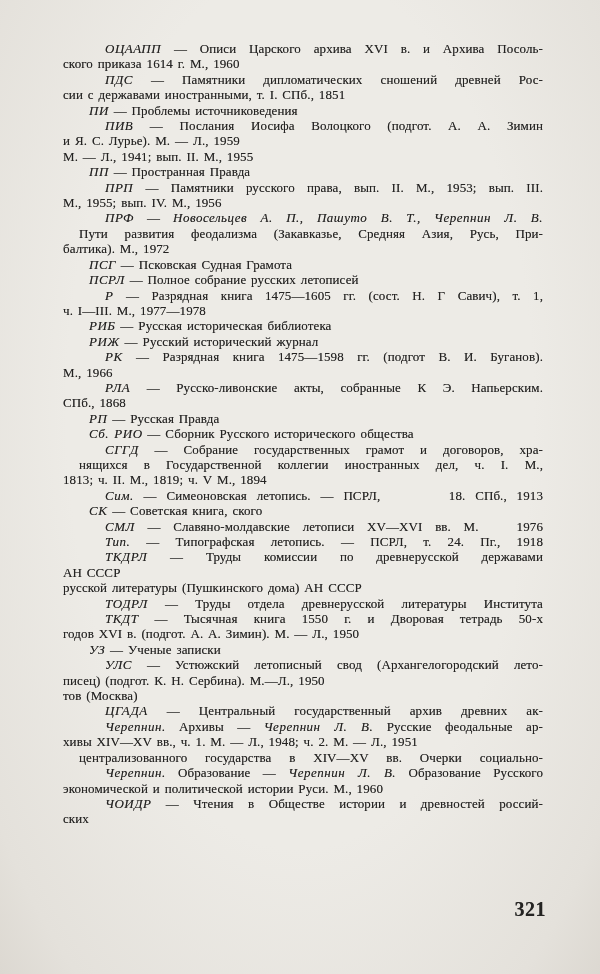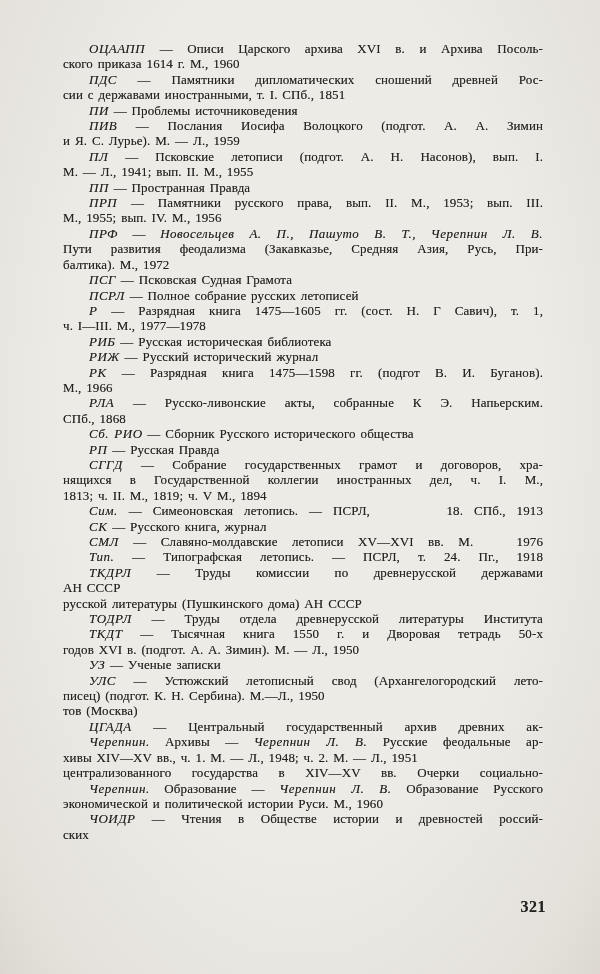--- a/index.html
+++ b/index.html
@@ -15,27 +15,27 @@
     overflow:hidden;
   }
   .textblock{
     position:absolute;left:63px;top:41px;width:480px;
     font-size:13px;line-height:15.4px;
     word-spacing:1.5px;
     text-shadow:0 0 .45px rgba(20,20,20,.45);
   }
   .entry{margin:0;padding:0;}
   .line{text-align:justify;text-align-last:left;}
-  .line.just{text-align-last:justify;}
+  .line.just{text-align-last:justify;margin-left:16px;}
   .line.indent{text-indent:26px;}
   .it{font-style:italic;letter-spacing:.5px;}
   .rm{letter-spacing:.1px;}
   .pagenum{
     position:absolute;top:898px;left:63px;width:483px;
-    text-align:right;font-size:16px;font-weight:bold;
+    text-align:right;font-size:20px;font-weight:bold;
     letter-spacing:.5px;
     text-shadow:0 0 .45px rgba(20,20,20,.45);
   }
 </style>
 </head>
 <body>
 
 <div class="page">
   <div class="textblock">
       <div class="entry">
@@ -47,21 +47,20 @@
         <div class="line"><span class="rm">сии с державами иностранными, т. I. СПб., 1851</span></div>
       </div>
       <div class="entry">
         <div class="line indent"><span class="it">ПИ</span><span class="rm"> — Проблемы источниковедения</span></div>
       </div>
       <div class="entry">
         <div class="line indent just"><span class="it">ПИВ</span><span class="rm"> — Послания Иосифа Волоцкого (подгот. А. А. Зимин</span></div>
         <div class="line"><span class="rm">и Я. С. Лурье). М. — Л., 1959</span></div>
       </div>
       <div class="entry">
-        <div class="line indent just"><span class="it">ПЛ</span><span class="rm"> — Псковские летописи (подгот. А. Н. Насонов), вып. I.</span></div>
         <div class="line"><span class="rm">М. — Л., 1941; вып. II. М., 1955</span></div>
       </div>
       <div class="entry">
         <div class="line indent"><span class="it">ПП</span><span class="rm"> — Пространная Правда</span></div>
       </div>
       <div class="entry">
         <div class="line indent just"><span class="it">ПРП</span><span class="rm"> — Памятники русского права, вып. II. М., 1953; вып. III.</span></div>
         <div class="line"><span class="rm">М., 1955; вып. IV. М., 1956</span></div>
       </div>
       <div class="entry">
@@ -87,35 +86,35 @@
       </div>
       <div class="entry">
         <div class="line indent just"><span class="it">РК</span><span class="rm"> — Разрядная книга 1475—1598 гг. (подгот В. И. Буганов).</span></div>
         <div class="line"><span class="rm">М., 1966</span></div>
       </div>
       <div class="entry">
         <div class="line indent just"><span class="it">РЛА</span><span class="rm"> — Русско-ливонские акты, собранные К Э. Напьерским.</span></div>
         <div class="line"><span class="rm">СПб., 1868</span></div>
       </div>
       <div class="entry">
-        <div class="line indent"><span class="it">Сб. РИО</span><span class="rm"> — Сборник Русского исторического общества</span></div>
+        <div class="line indent"><span class="it">РП</span><span class="rm"> — Русская Правда</span></div>
       </div>
       <div class="entry">
-        <div class="line indent"><span class="it">РП</span><span class="rm"> — Русская Правда</span></div>
+        <div class="line indent"><span class="it">Сб. РИО</span><span class="rm"> — Сборник Русского исторического общества</span></div>
       </div>
       <div class="entry">
         <div class="line indent just"><span class="it">СГГД</span><span class="rm"> — Собрание государственных грамот и договоров, хра-</span></div>
         <div class="line just"><span class="rm">нящихся в Государственной коллегии иностранных дел, ч. I. М.,</span></div>
         <div class="line"><span class="rm">1813; ч. II. М., 1819; ч. V  М., 1894</span></div>
       </div>
       <div class="entry">
         <div class="line indent just"><span class="it">Сим.</span><span class="rm"> — Симеоновская летопись. — ПСРЛ,</span><span class="rm">&nbsp;&nbsp;&nbsp;&nbsp;&nbsp;&nbsp; 18. СПб., 1913</span></div>
       </div>
       <div class="entry">
-        <div class="line indent"><span class="it">СК</span><span class="rm"> — Русского книга, журнал</span></div>
+        <div class="line indent"><span class="it">СК</span><span class="rm"> — Советская книга, ского</span></div>
       </div>
       <div class="entry">
         <div class="line indent just"><span class="it">СМЛ</span><span class="rm"> — Славяно-молдавские летописи XV—XVI вв. М.</span><span class="rm">&nbsp;&nbsp; 1976</span></div>
       </div>
       <div class="entry">
         <div class="line indent just"><span class="it">Тип.</span><span class="rm"> — Типографская летопись. — ПСРЛ, т. 24. Пг., 1918</span></div>
       </div>
       <div class="entry">
         <div class="line indent just"><span class="it">ТКДРЛ</span><span class="rm"> — Труды комиссии по древнерусской державами</span></div>
         <div class="line"><span class="rm">АН СССР</span></div>

